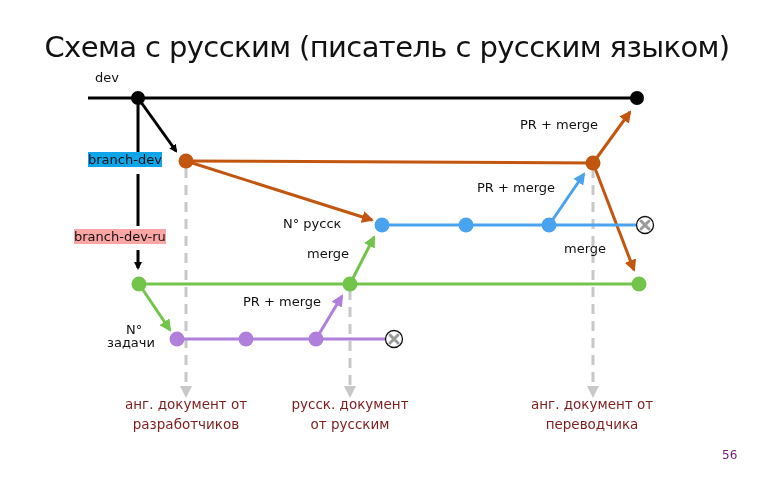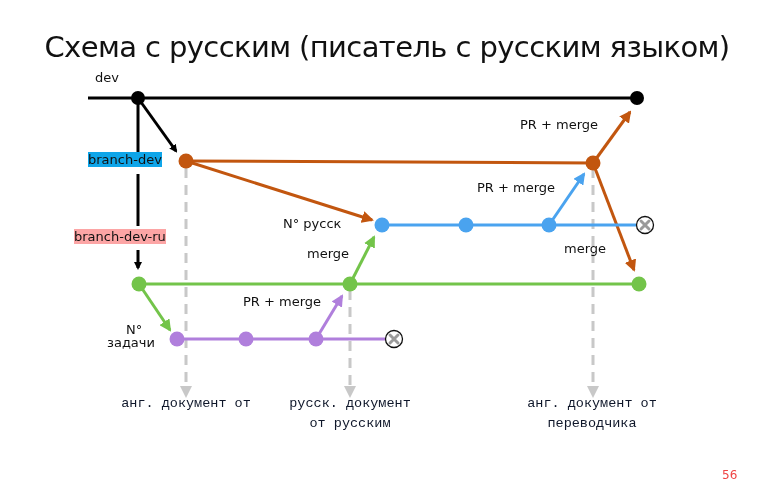--- a/index.html
+++ b/index.html
@@ -2,22 +2,22 @@
 <html><head>
 <meta charset="utf-8">
 <style>
   html, body { margin:0; padding:0; background:#ffffff; }
   body { width:774px; height:484px; position:relative; overflow:hidden;
          font-family:"DejaVu Sans", sans-serif; color:#111; }
   .title { position:absolute; left:0; width:774px; top:30px; text-align:center;
            font-size:29px; letter-spacing:-0.6px; color:#111; }
   svg { position:absolute; left:0; top:0; }
   .lbl { position:absolute; font-size:13px; color:#111; white-space:nowrap;text-align:center; }
-  .cap { position:absolute; font-size:13.5px; color:#0f172a; text-align:center; line-height:20px; width:170px;font-family:Liberation Mono, monospace; }
-  .pagenum { position:absolute; left:722px; top:468px; font-size:12px; color:#ef4444; }
+  .cap { position:absolute; font-size:13.5px; color:#7f1d1d; text-align:center; line-height:20px; width:170px; }
+  .pagenum { position:absolute; left:722px; top:448px; font-size:12px; color:#701a75; }
 </style>
 </head>
 <body>
 
 <div class="title">Схема с русским (писатель с русским языком)</div>
 
 <svg width="774" height="484" viewBox="0 0 774 484">
   <defs>
     <marker id="ah-black" markerWidth="8" markerHeight="8" refX="6" refY="4" orient="auto" markerUnits="userSpaceOnUse">
         <path d="M0,0 L8,4 L0,8 Z" fill="#000"></path>
@@ -106,20 +106,21 @@
 <div class="lbl" style="left:477px; top:180px;">PR + merge</div>
 <div class="lbl" style="left:564px; top:241px;">merge</div>
 <div class="lbl" style="left:283px; top:216px;">N° русск</div>
 <div class="lbl" style="left:307px; top:246px;">merge</div>
 <div class="lbl" style="left:243px; top:294px;">PR + merge</div>
 <div class="lbl" style="left:126px; top:322px;">N°</div>
 <div class="lbl" style="left:107px; top:335px;">задачи</div>
 
 <div class="cap" style="left:101px; top:394px;">
   <div>анг. документ от</div>
+  <div>разработчиков</div>
 </div>
 <div class="cap" style="left:265px; top:394px;">
   <div>русск. документ</div>
   <div>от русским</div>
 </div>
 <div class="cap" style="left:507px; top:394px;">
   <div>анг. документ от</div>
   <div>переводчика</div>
 </div>
 

